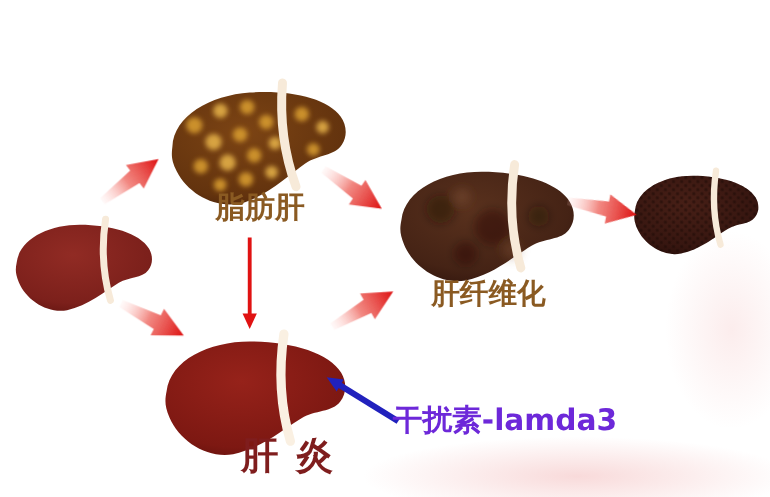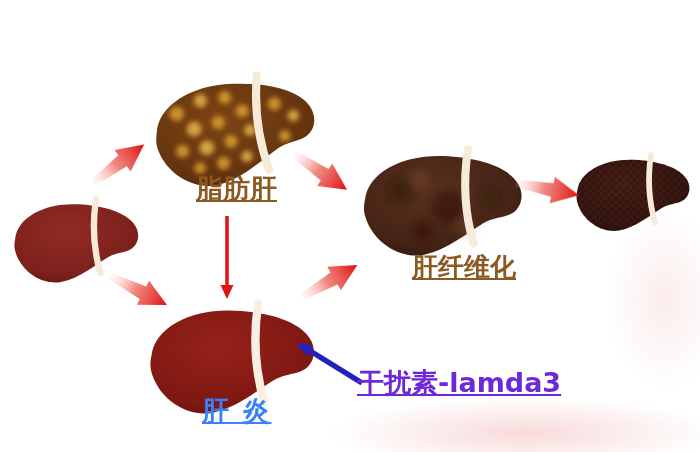--- a/index.html
+++ b/index.html
@@ -2,25 +2,25 @@
 <html><head>
 <meta charset="utf-8">
 <style>
   html,body{margin:0;padding:0;background:#fff;}
   .stage{
     position:relative;width:700px;height:452px;background:#ffffff;
     overflow:hidden;font-family:"DejaVu Sans",sans-serif;
   }
   .stage svg{position:absolute;left:0;top:0;}
   .lbl{position:absolute;font-weight:bold;white-space:nowrap;
-       font-family:"DejaVu Sans",sans-serif;line-height:1.1;text-decoration:underline;}
+       font-family:"DejaVu Sans",sans-serif;line-height:1.1;}
   .lbl-normal{left:20px;top:292px;font-size:29px;color:#2f9e4e;}
   .lbl-fatty{left:196px;top:174px;font-size:27px;color:#8a5a22;}
-  .lbl-hepatitis{left:202px;top:396px;font-size:27px;color:#3b82f6;letter-spacing:2px;}
-  .lbl-fibrosis{left:392px;top:253px;font-size:26px;color:#8a5a22;margin-left:20px;}
+  .lbl-hepatitis{left:219px;top:396px;font-size:34px;color:#7f1d1d;letter-spacing:2px;}
+  .lbl-fibrosis{left:392px;top:253px;font-size:26px;color:#8a5a22;}
   .lbl-cirrhosis{left:584px;top:253px;font-size:26px;color:#8a5a22;}
   .lbl-treatment{left:357px;top:368px;font-size:27px;color:#6d28d9;}
 </style>
 </head>
 <body>
 
 <div class="stage">
 
   <svg width="700" height="452" viewBox="0 0 700 452">
     <defs>

